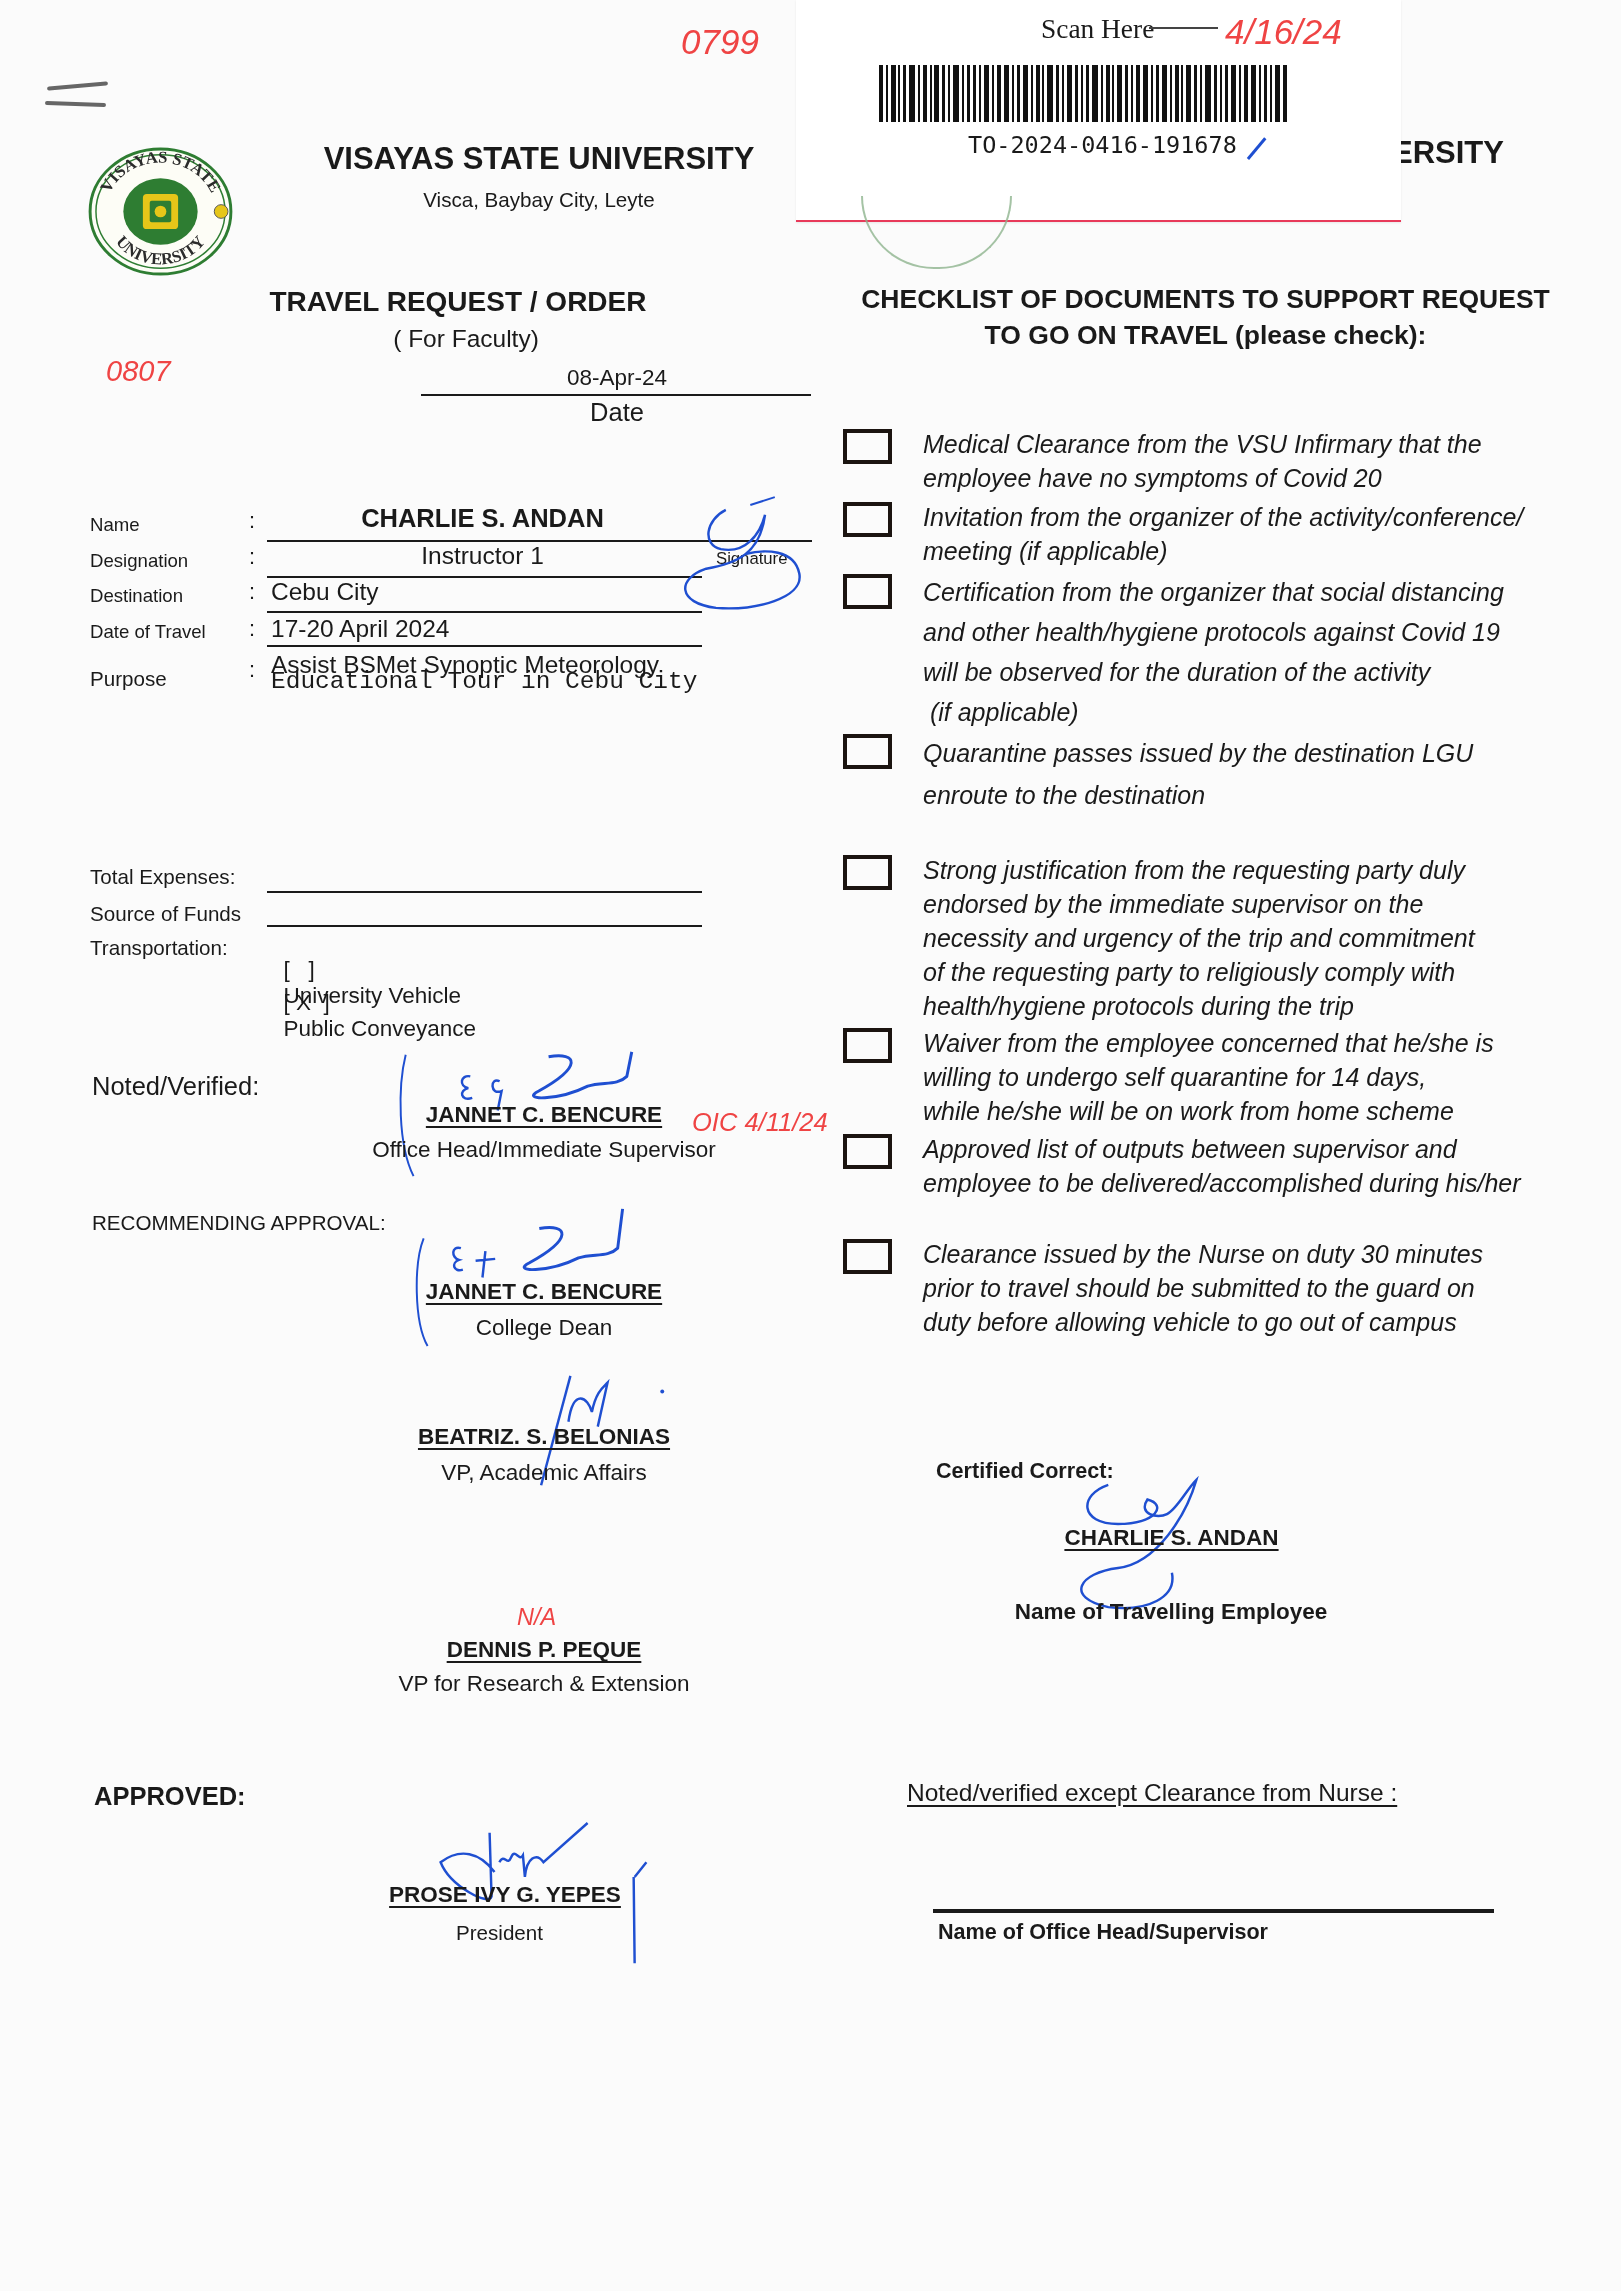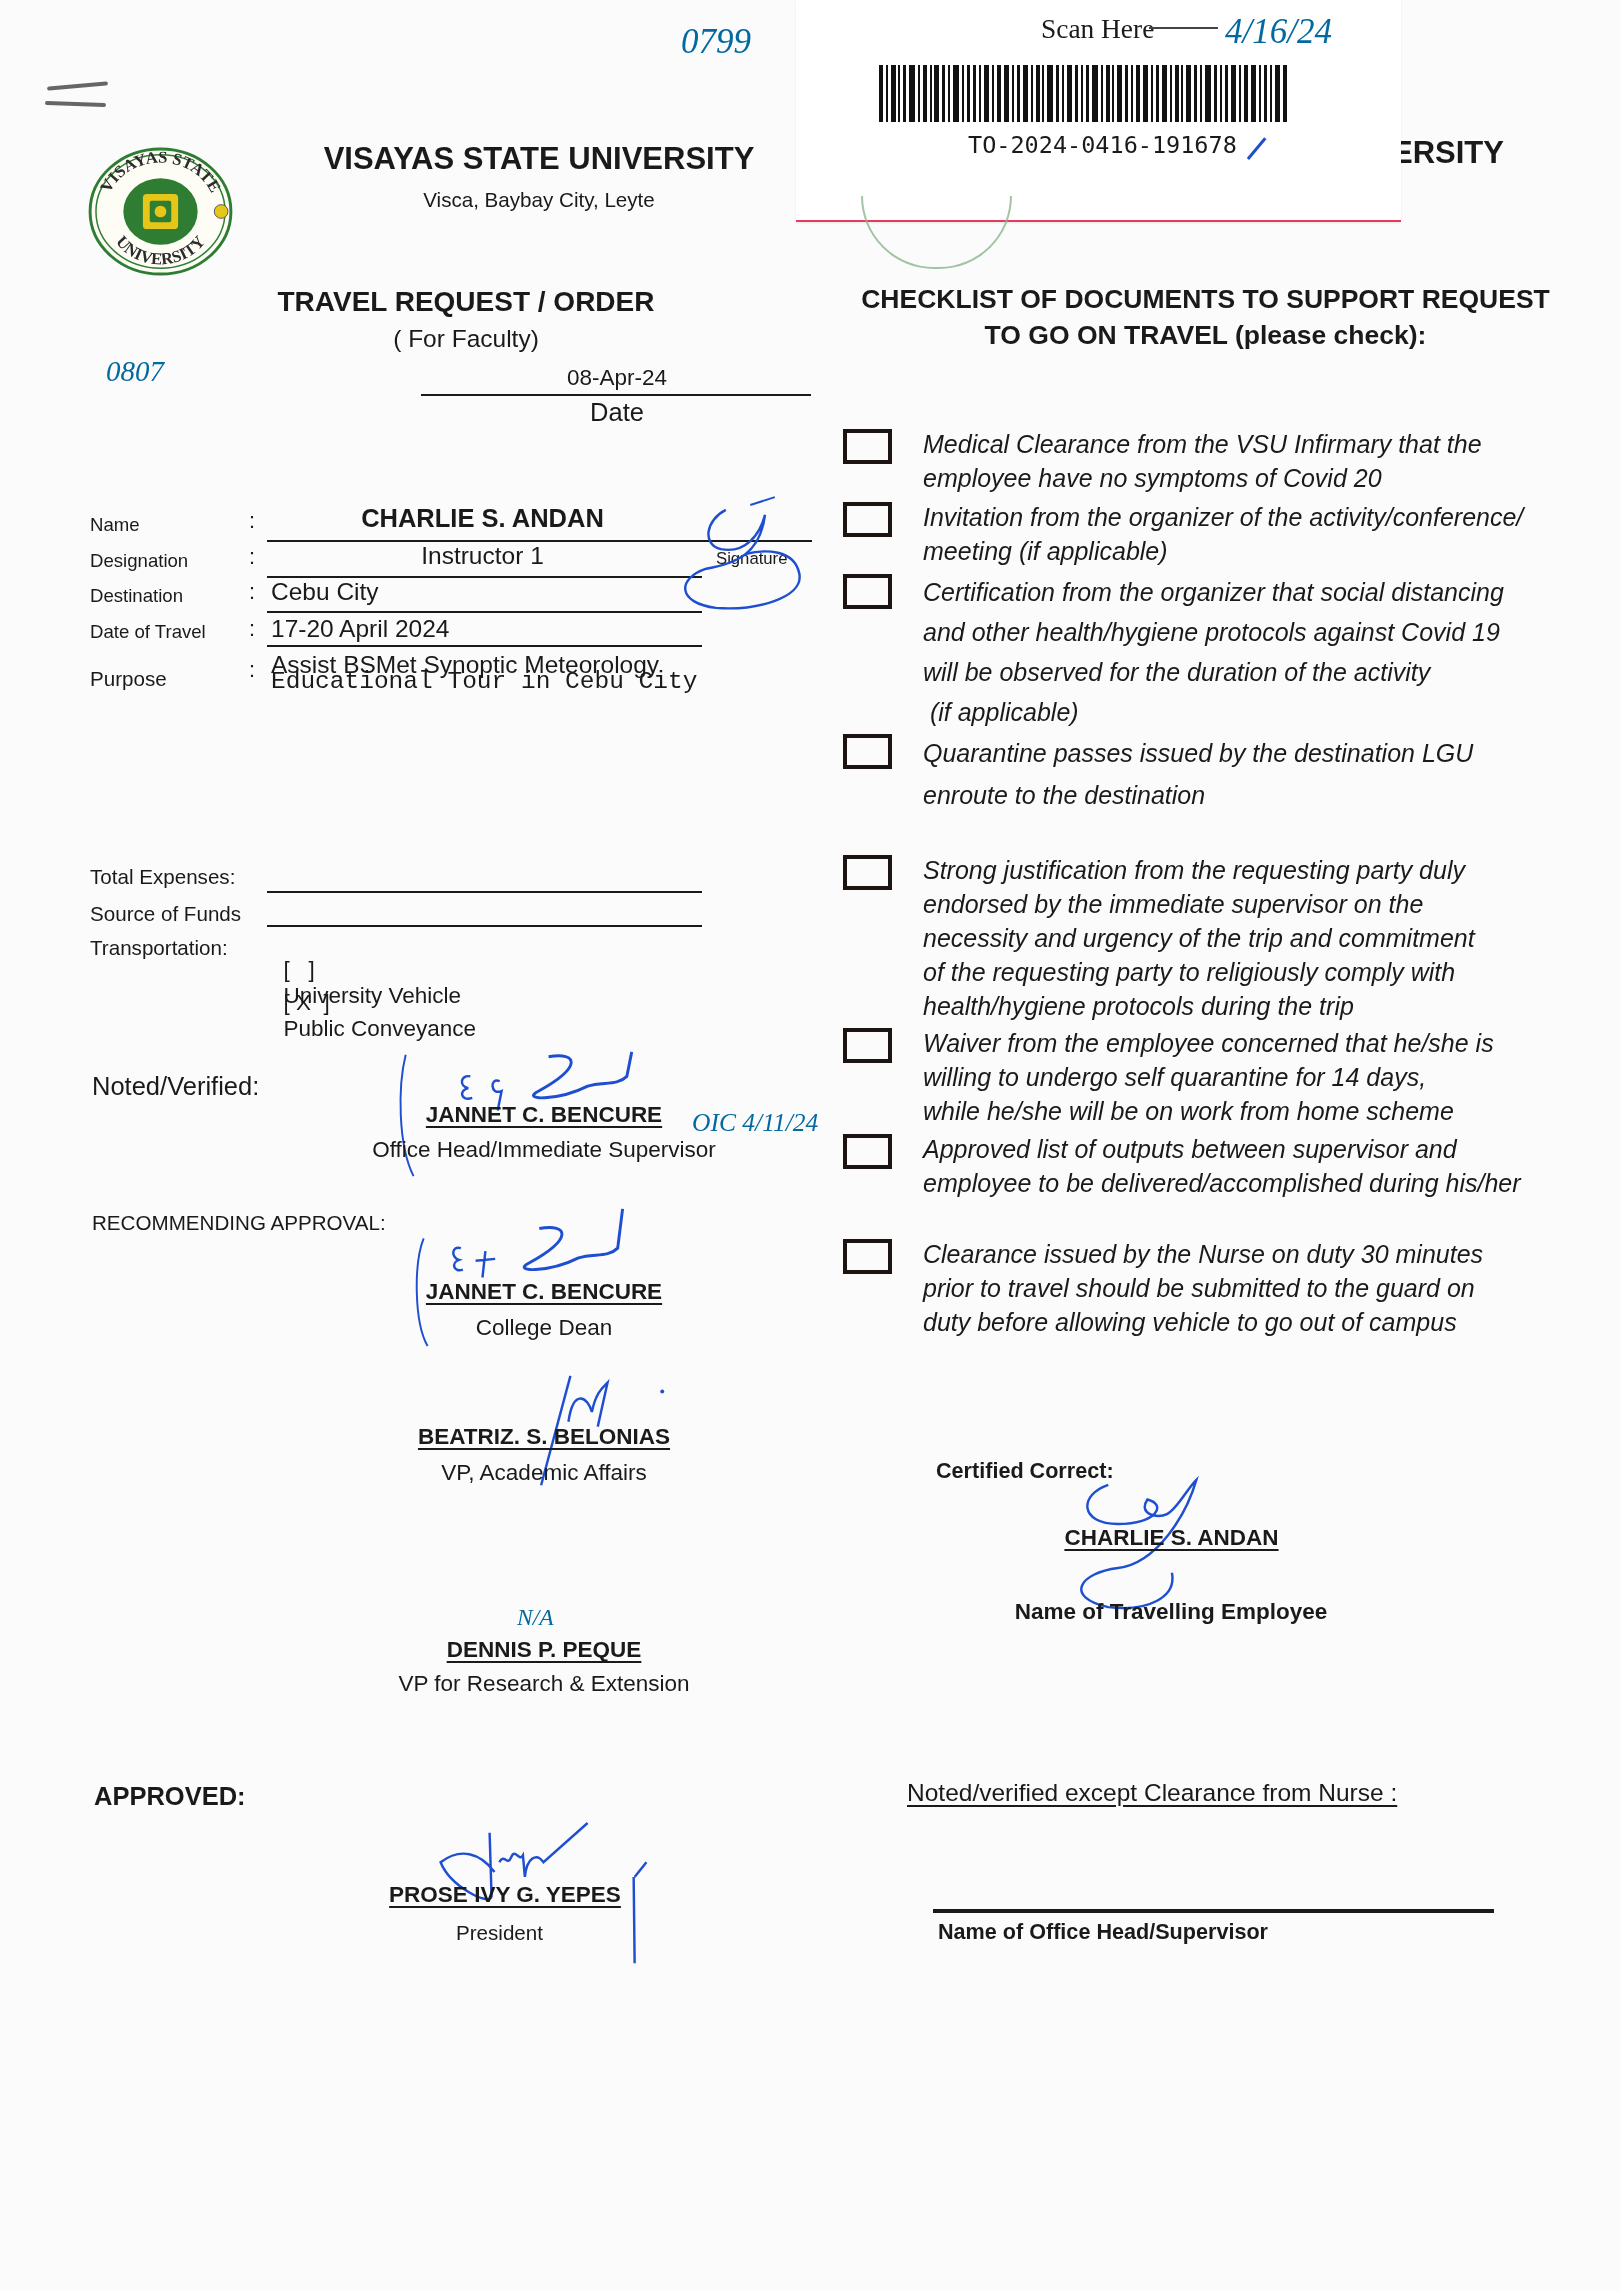--- a/index.html
+++ b/index.html
@@ -5,21 +5,21 @@
   html, body { margin: 0; padding: 0; }
   body {
     width: 1621px; height: 2292px; position: relative; overflow: hidden;
     background: #fbfbfb;
     font-family: "Liberation Sans", sans-serif;
     color: #1a1a1a;
   }
   .abs { position: absolute; }
   .bold { font-weight: bold; }
   .center { text-align: center; }
-  .ink { color: #0369a1; font-family: Liberation Serif, serif; font-style: italic; }
+  .ink { color: #ef4444; font-family: Liberation Sans, sans-serif; font-style: italic; }
   .line { position: absolute; border-top: 2.9px solid #1a1a1a; }
   .ul { text-decoration: underline; text-decoration-thickness: 2px; text-underline-offset: 3.9px; }
 
   
   .staple { position: absolute; height: 3.9px; background: #666; border-radius: 2px; }
 
   
   .logo { position: absolute; left: 86px; top: 145px; width: 149px; height: 133px; }
 
   
@@ -137,21 +137,21 @@
       <span style="width:2px"></span>
       <span style="width:4.9px"></span>
       <span style="width:3.9px"></span>
   </div>
   <div class="abs" style="left:172px;top:131px;font-family:'DejaVu Sans Mono',monospace;font-size:23.5px;">TO-2024-0416-191678</div>
   <div class="abs" style="left:459px;top:135px;width:2.9px;height:27.4px;background:#1f4fd1;transform:rotate(40deg);"></div>
 </div>
 
 <div class="abs" style="left:861px;top:196px;width:147px;height:71px;border:2.9px solid #8fb58f;border-top:none;border-radius:0 0 78px 78px;opacity:0.8;"></div>
 
-<div class="abs bold center" style="left:216px;top:286px;width:500px;font-size:28px;">TRAVEL REQUEST / ORDER</div>
+<div class="abs bold center" style="left:208px;top:286px;width:500px;font-size:28px;">TRAVEL REQUEST / ORDER</div>
 <div class="abs center" style="left:314px;top:325px;width:304px;font-size:24.5px;">( For Faculty)</div>
 <div class="abs center" style="left:421px;top:365px;width:392px;font-size:22.5px;">08-Apr-24</div>
 <div class="line" style="left:421px;top:394px;width:390px;"></div>
 <div class="abs center" style="left:421px;top:398px;width:392px;font-size:25.5px;">Date</div>
 
 <div class="form-label" style="top:514px;">Name</div>
 <div class="colon" style="top:508px;">:</div>
 <div class="field-val bold center" style="left:267px;top:504px;width:431px;font-size:25.5px;">CHARLIE S. ANDAN</div>
 <div class="line" style="left:267px;top:540px;width:545px;"></div>
 

